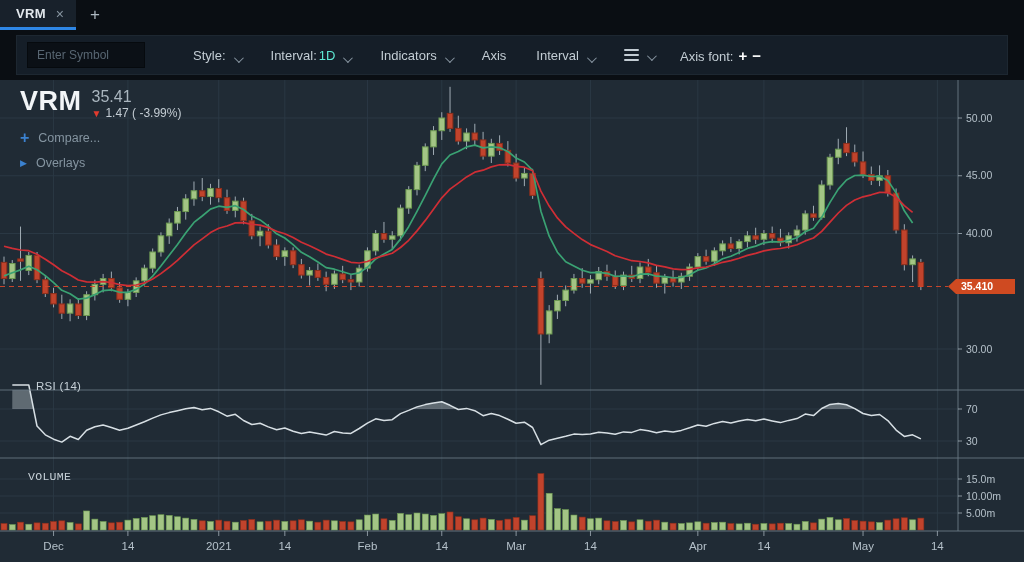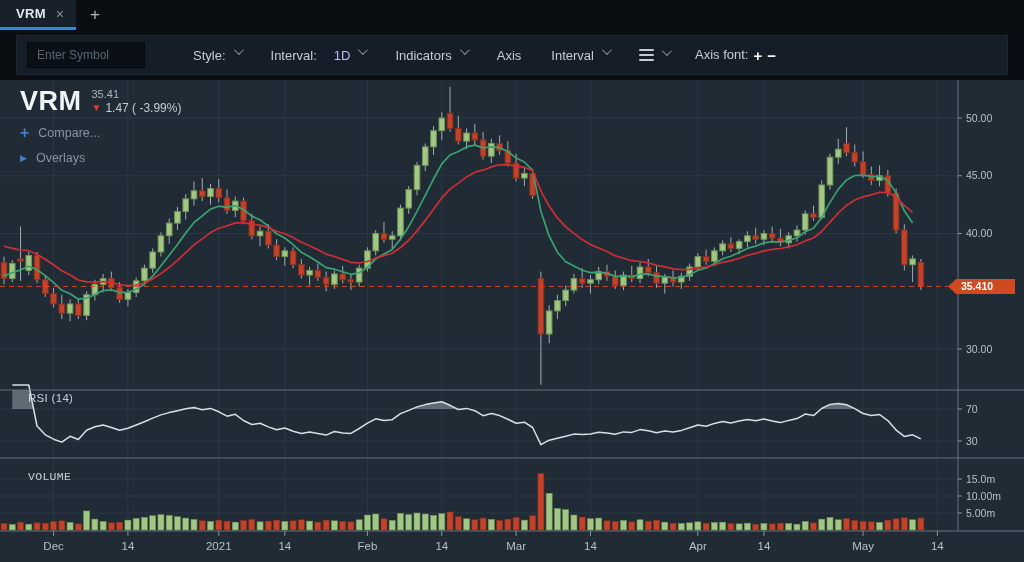--- a/index.html
+++ b/index.html
@@ -13,45 +13,45 @@
   .tab-close { color:#8795a1; font-size:14px; line-height:1; }
   .tab-add { display:flex; align-items:center; padding:0 14px; color:#aeb9c2; font-size:17px; }
   
   .toolbar-wrap { height:50px; padding:5px 16px; background:#0a0e13; }
   .toolbar { height:40px; background:#151e28; border:1px solid #1d2731; display:flex;
              align-items:center; padding:0 10px; }
   .symbol-input { width:118px; height:26px; background:#0b1016; border:1px solid #060a0e;
                   color:#cfd8de; font-size:12px; padding:0 9px; outline:none;
                   font-family:"Liberation Sans", sans-serif; }
   .symbol-input::placeholder { color:#586672; }
-  .tb-item { display:flex; align-items:flex-start; color:#c3cdd4; font-size:13px;
+  .tb-item { display:flex; align-items:flex-end; color:#c3cdd4; font-size:13px;
              margin-left:30px; cursor:pointer; white-space:nowrap; }
   .tb-item.first { margin-left:48px; }
   .chev { width:7px; height:7px; border-right:1.6px solid #8795a1; border-bottom:1.6px solid #8795a1;
           transform:rotate(45deg) translateY(-2px); display:inline-block; margin-left:8px; }
-  .interval-val { color:#c4b5fd; margin-left:17px; }
+  .interval-val { color:#5eead4; margin-left:2px; }
   .burger { display:inline-flex; flex-direction:column; gap:3px; }
   .burger span { width:15px; height:2px; background:#c3cdd4; border-radius:1px; }
   .axis-font { margin-left:26px; }
   .af-btn { color:#ffffff; font-weight:bold; font-size:15px; margin-left:5px; cursor:pointer; }
   
   .chart-area { position:relative; width:1024px; height:482px; background:#202b35; }
   .chart-header { position:absolute; left:20px; top:8px; }
   .hdr-row { display:flex; align-items:flex-start; gap:10px; }
   .hdr-symbol { color:#f2f5f7; font-size:27px; font-weight:bold; letter-spacing:.5px; line-height:1; }
-  .hdr-price { color:#aab6bf; font-size:11px; line-height:1.15; }
+  .hdr-price { color:#aab6bf; font-size:16px; line-height:1.15; }
   .hdr-change { color:#c3ccd3; font-size:12px; display:flex; align-items:center; gap:4px; }
   .down-arrow { color:#e23b2e; font-size:10px; }
   .hdr-link { display:flex; align-items:center; gap:9px; color:#8494a0; font-size:12.5px;
               margin-top:10px; cursor:pointer; }
   .hdr-link:first-of-type { margin-top:22px; }
   .link-plus { color:#3b82d0; font-size:16px; font-weight:bold; line-height:1; }
   .link-tri { color:#3b82d0; font-size:9px; }
   .pane-label { position:absolute; left:28px; color:#c6d0d7; font-size:11.5px; letter-spacing:.3px; }
-  #rsi-label { top:312px; }
+  #rsi-label { top:300px;margin-left:8px; }
   #vol-label { top:390px;font-family:Liberation Mono, monospace; }
   svg text { font-family:"Liberation Sans", sans-serif; }
 </style>
 </head>
 <body>
 
 <div class="tabbar">
   <div class="tab">
     <span class="tab-label">VRM</span>
     <span class="tab-close">×</span>

